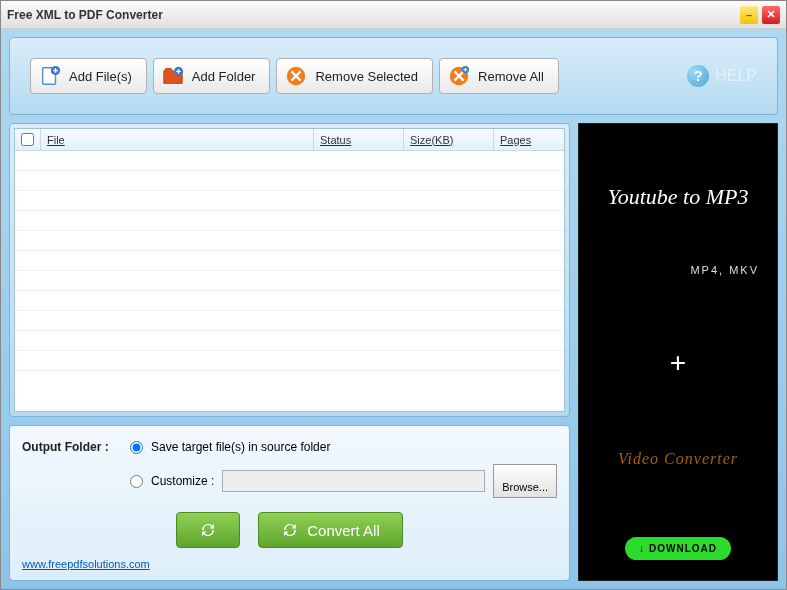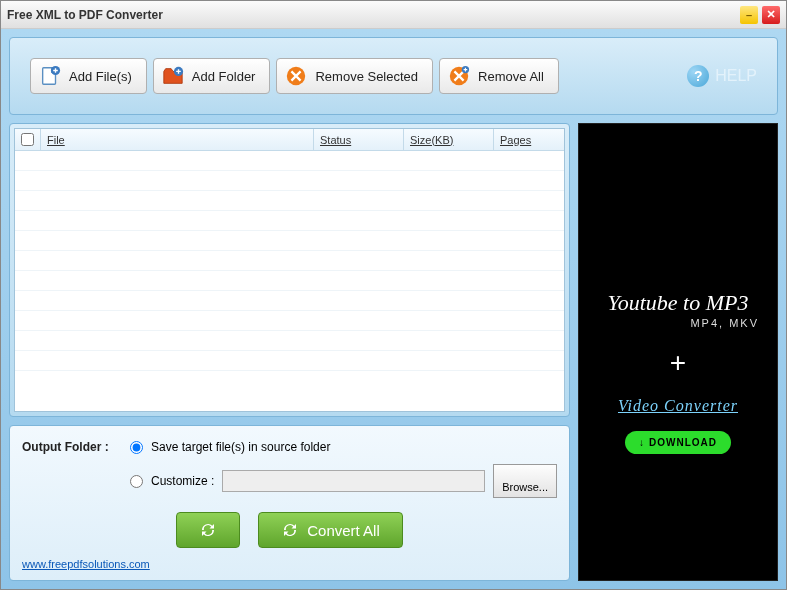--- a/index.html
+++ b/index.html
@@ -31,25 +31,25 @@
 .output-panel { background: linear-gradient(to bottom, #f2f9fe 0%, #ddeef9 100%); border: 1px solid #7db5d9; border-radius: 4px; padding: 14px 12px 10px 12px; }
 .out-row { display: flex; align-items: center; gap: 8px; font-size: 12px; margin-bottom: 10px; }
 .out-label { font-weight: bold; color: #222; width: 100px; }
 .out-row2 { display: flex; align-items: center; gap: 8px; margin-bottom: 14px; padding-left: 108px; }
 .path-input { flex: 1; height: 22px; border: 1px solid #aaa; background: #eee; padding: 0 4px; font-size: 12px; }
 .browse-btn { height: 22px; padding: 16px 8px; background: linear-gradient(to bottom, #fdfdfd, #e3e3e3); border: 1px solid #999; font-size: 11px; cursor: pointer; }
 .convert-row { display: flex; justify-content: center; gap: 18px; margin-bottom: 10px; }
 .green-btn { background: linear-gradient(to bottom, #8fd156 0%, #5fa52c 100%); border: 1px solid #4c8b1f; border-radius: 4px; height: 36px; padding: 0 22px; display: flex; align-items: center; gap: 8px; cursor: pointer; font-size: 15px; color: #fff; }
 .link-row { font-size: 11px; }
 .link-row a { color: #0a58b8; text-decoration: underline; cursor: pointer; }
-.ad-panel { width: 200px; background: #000; border: 1px solid #222; display: flex; flex-direction: column; align-items: center; justify-content: center; color: #fff; padding: 20px 10px; text-align: center; }
+.ad-panel { width: 200px; background: #000; border: 1px solid #222; display: flex; flex-direction: column; align-items: center; justify-content: space-between; color: #fff; padding: 20px 10px; text-align: center; }
 .ad-title { font-family: Georgia, serif; font-size: 22px; font-style: italic; margin-top: 40px; }
 .ad-sub { font-size: 11px; letter-spacing: 2px; margin-top: 1px; color: #ddd; align-self: flex-end; margin-right: 8px; }
 .ad-plus { font-size: 28px; margin: 18px 0; }
-.ad-vc { font-family: Georgia, serif; font-style: italic; color: #7dd3fc; font-size: 16px; letter-spacing: 1px; margin-bottom: 16px; text-decoration: underline; }
+.ad-vc { font-family: Georgia, serif; font-style: italic; color: #a16207; font-size: 16px; letter-spacing: 1px; margin-bottom: 16px; }
 .ad-dl { background: #2cdc2c; color: #000; border: none; border-radius: 14px; padding: 6px 14px; font-size: 10px; font-weight: bold; letter-spacing: 1px; cursor: pointer; display: flex; align-items: center; gap: 4px; }
 input[type=checkbox], input[type=radio] { cursor: pointer; }
 svg { display: block; }
 </style>
 </head>
 <body>
 
 <div class="window">
   <div class="titlebar">
     <span class="titlebar-title">Free XML to PDF Converter</span>

